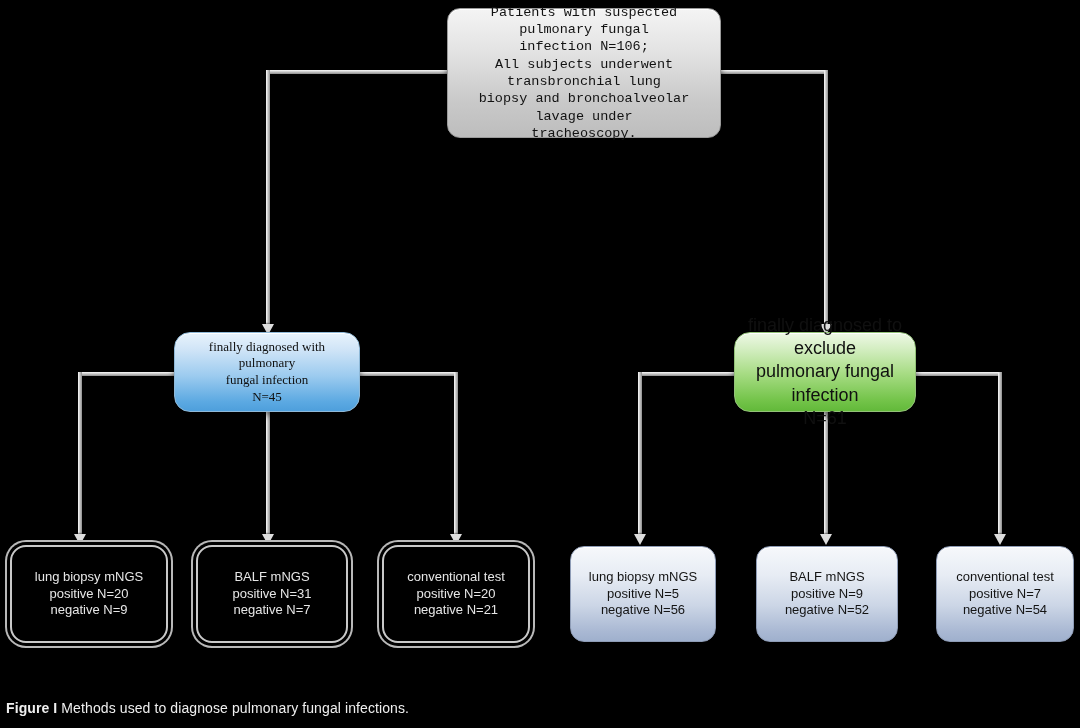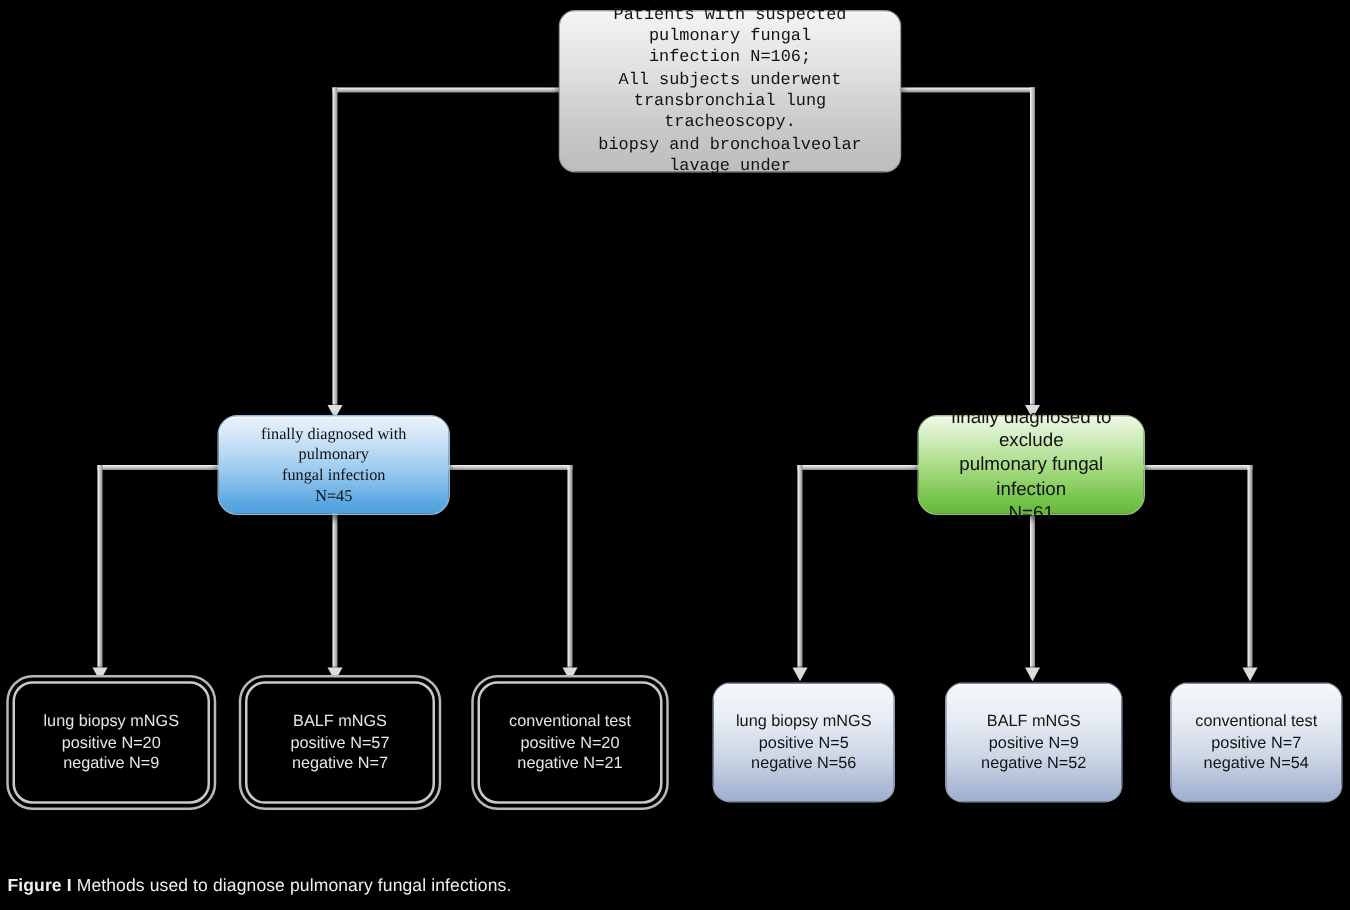--- a/index.html
+++ b/index.html
@@ -78,21 +78,21 @@
     padding: 5px 9px;
   }
 
   
   .node-green {
     border-radius: 16px;
     background: linear-gradient(to bottom, #eef8e6 0%, #d4eec2 20%, #a7dc84 52%, #74c44a 86%, #62b93a 100%);
     border: 1px solid #93c278;
     box-shadow: 0 3px 6px rgba(0,0,0,0.5), inset 0 1px 0 #ffffff;
     color: #101010;
-    font-size: 15px;
+    font-size: 18px;
     padding: 5px 9px;
   }
 
   
   .node-dark {
     border-radius: 16px;
     background: #000000;
     border: 2px solid #c9c9c9;
     box-shadow: 0 0 0 3px #000000, 0 0 0 5px #b9b9b9;
     color: #e6e6e6;
@@ -156,22 +156,22 @@
   <div class="arrow" style="left:820px; top:534px;"></div>
 
   <div class="conn v" style="left:998px; top:372px; height:166px;"></div>
   <div class="arrow" style="left:994px; top:534px;"></div>
 
   <div class="node node-top" style="left:447px; top:8px; width:274px; height:130px;font-family:Liberation Mono, monospace;">
     <div class="txt">
       <div>Patients with suspected pulmonary fungal</div>
       <div>infection N=106;</div>
       <div>All subjects underwent transbronchial lung</div>
+      <div>biopsy and bronchoalveolar lavage under</div>
       <div>tracheoscopy.</div>
-      <div>biopsy and bronchoalveolar lavage under</div>
     </div>
   </div>
 
   <div class="node node-blue" style="left:174px; top:332px; width:186px; height:80px;font-family:Liberation Serif, serif;">
     <div class="txt">
       <div>finally diagnosed with pulmonary</div>
       <div>fungal infection</div>
       <div>N=45</div>
     </div>
   </div>
@@ -188,21 +188,21 @@
     <div class="txt">
       <div>lung biopsy mNGS</div>
       <div>positive  N=20</div>
       <div>negative N=9</div>
     </div>
   </div>
 
   <div class="node node-dark" style="left:196px; top:545px; width:152px; height:98px;">
     <div class="txt">
       <div>BALF mNGS</div>
-      <div>positive  N=57</div>
+      <div>positive  N=31</div>
       <div>negative N=7</div>
     </div>
   </div>
 
   <div class="node node-dark" style="left:382px; top:545px; width:148px; height:98px;">
     <div class="txt">
       <div>conventional test</div>
       <div>positive  N=20</div>
       <div>negative N=21</div>
     </div>

